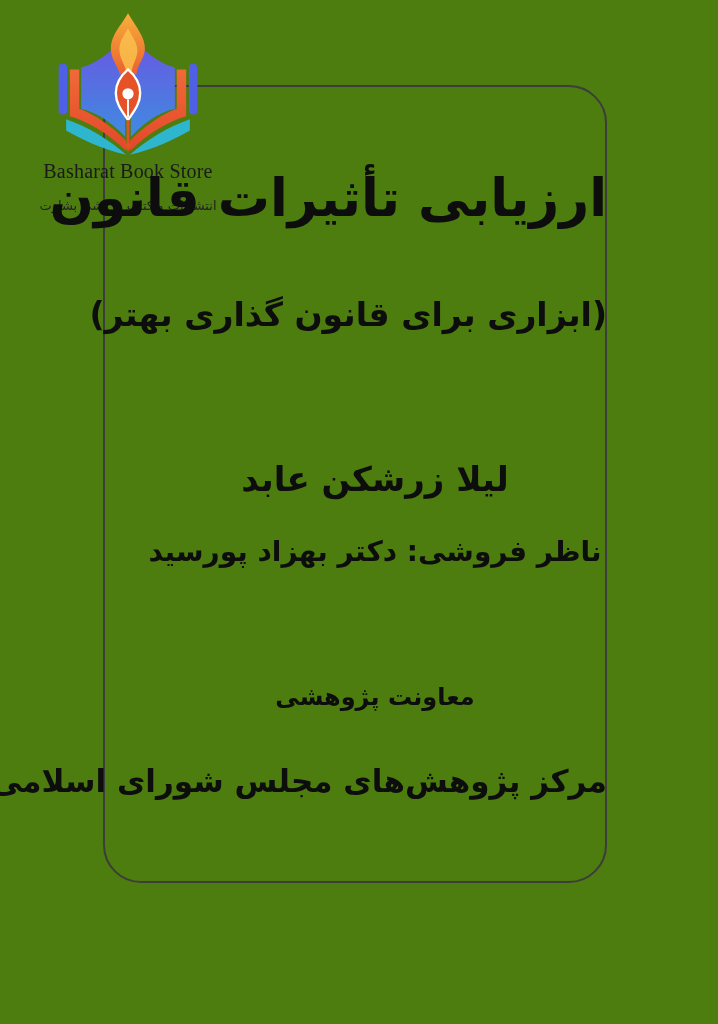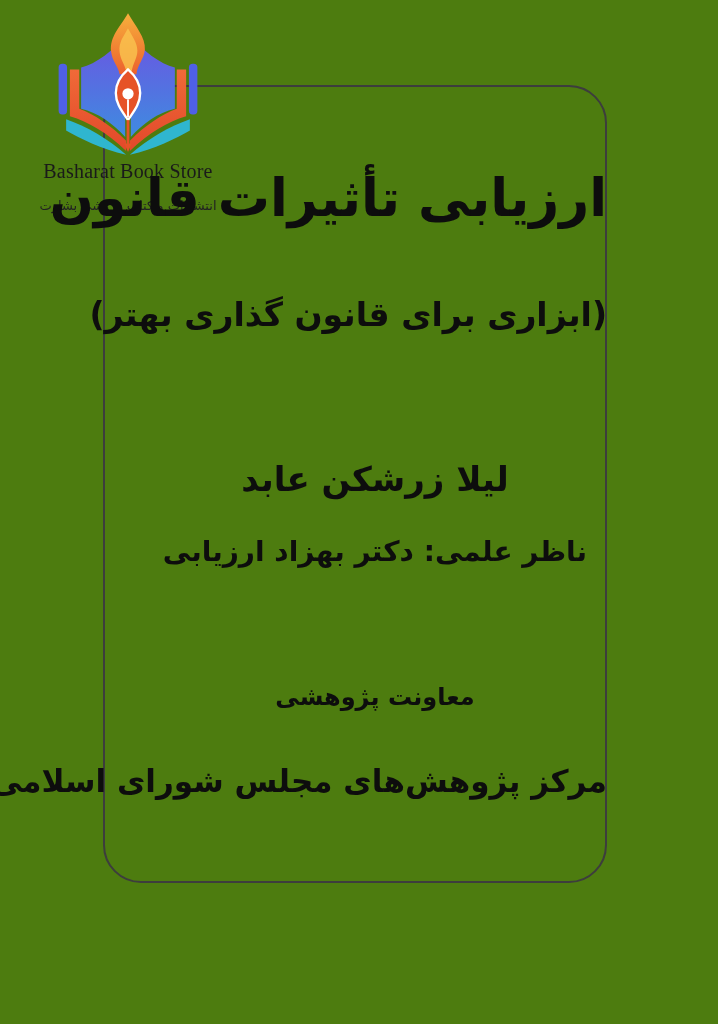--- a/index.html
+++ b/index.html
@@ -129,18 +129,18 @@
       <path d="M80,150 l-4,-9 h8 Z" fill="#e65227"></path>
     </svg>
     <div class="logo-en">Basharat Book Store</div>
     <div class="logo-fa">انتشارات و کتاب فروشی بشارت</div>
   </div>
 
   <div class="content">
     <div class="line title" dir="rtl">ارزیابی تأثیرات قانون</div>
     <div class="line subtitle" dir="rtl">(ابزاری برای قانون گذاری بهتر)</div>
     <div class="line author" dir="rtl">لیلا زرشکن عابد</div>
-    <div class="line supervisor" dir="rtl">ناظر علمی: دکتر بهزاد ارزیابی</div>
+    <div class="line supervisor" dir="rtl">ناظر فروشی: دکتر بهزاد پورسید</div>
     <div class="line dept" dir="rtl">معاونت پژوهشی</div>
     <div class="line publisher" dir="rtl">مرکز پژوهش‌های مجلس شورای اسلامی</div>
   </div>
 
 </div>
 
 </body></html>

